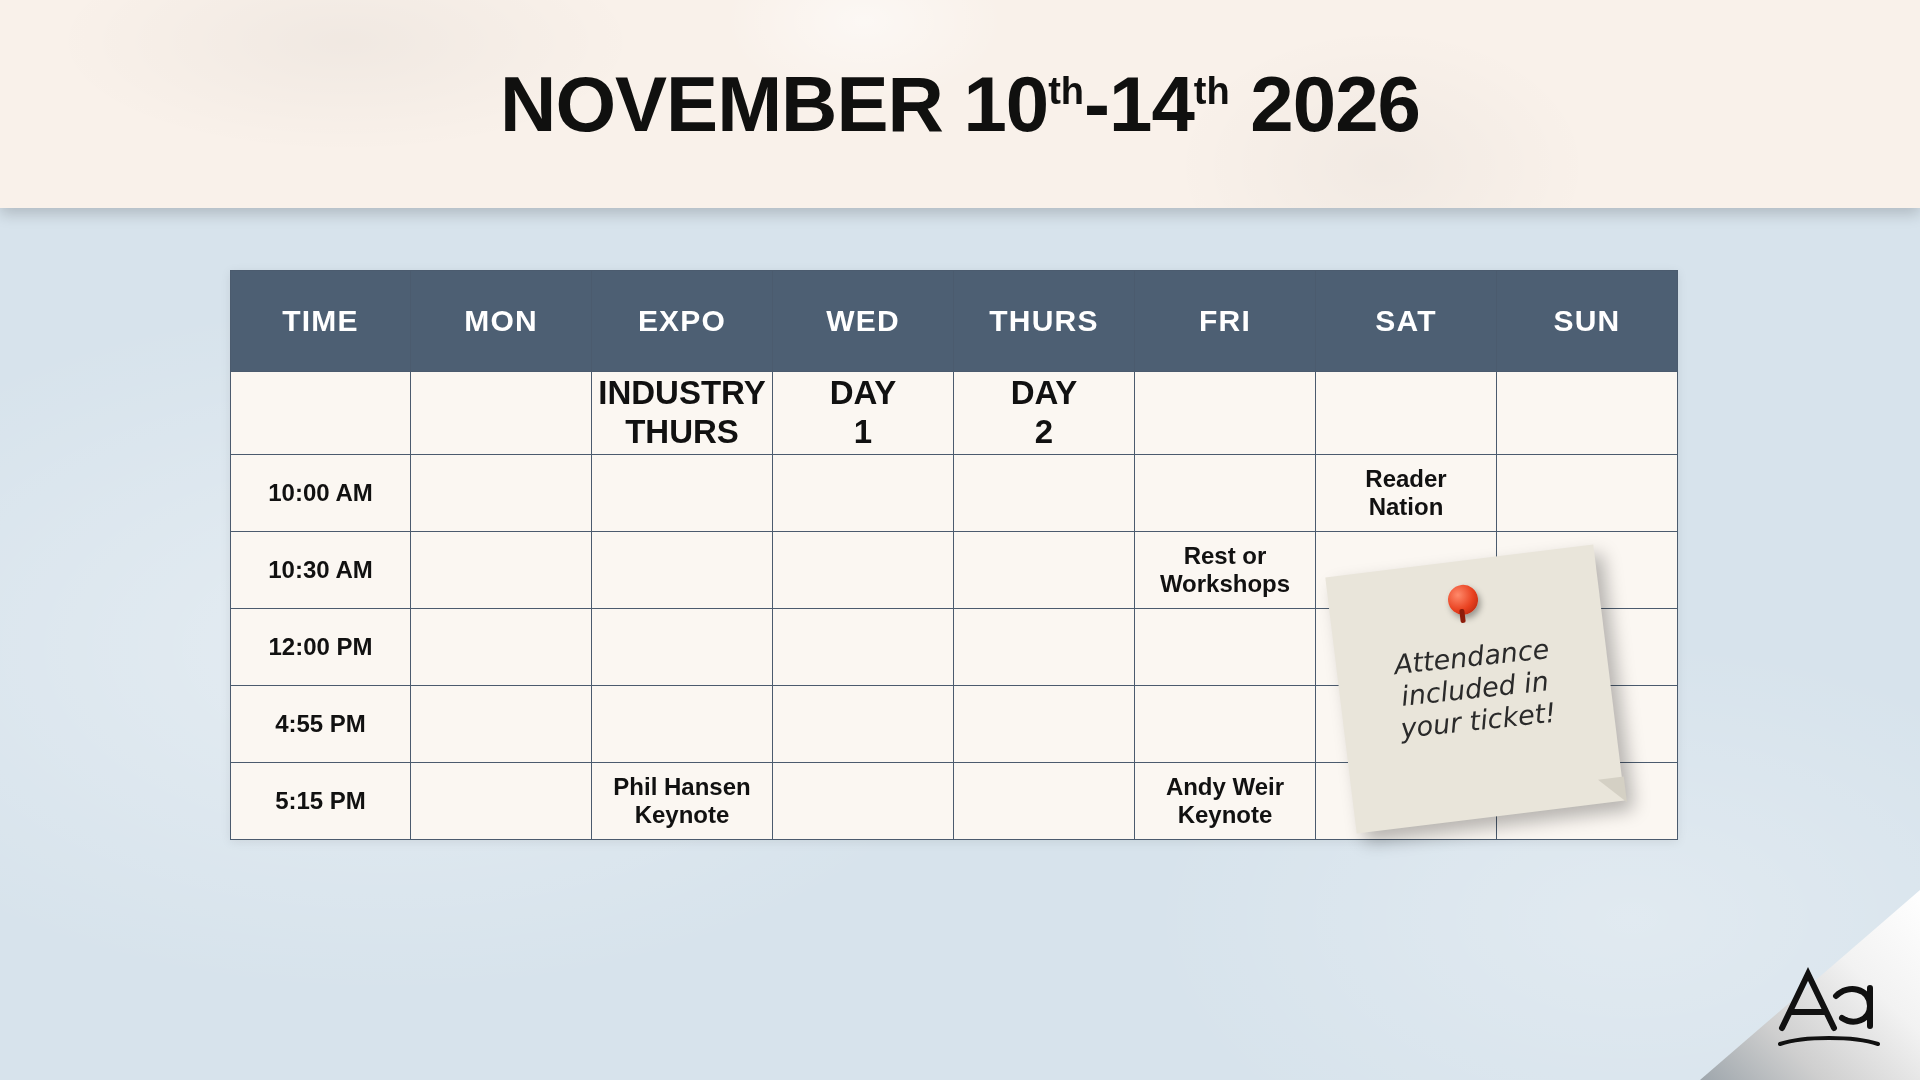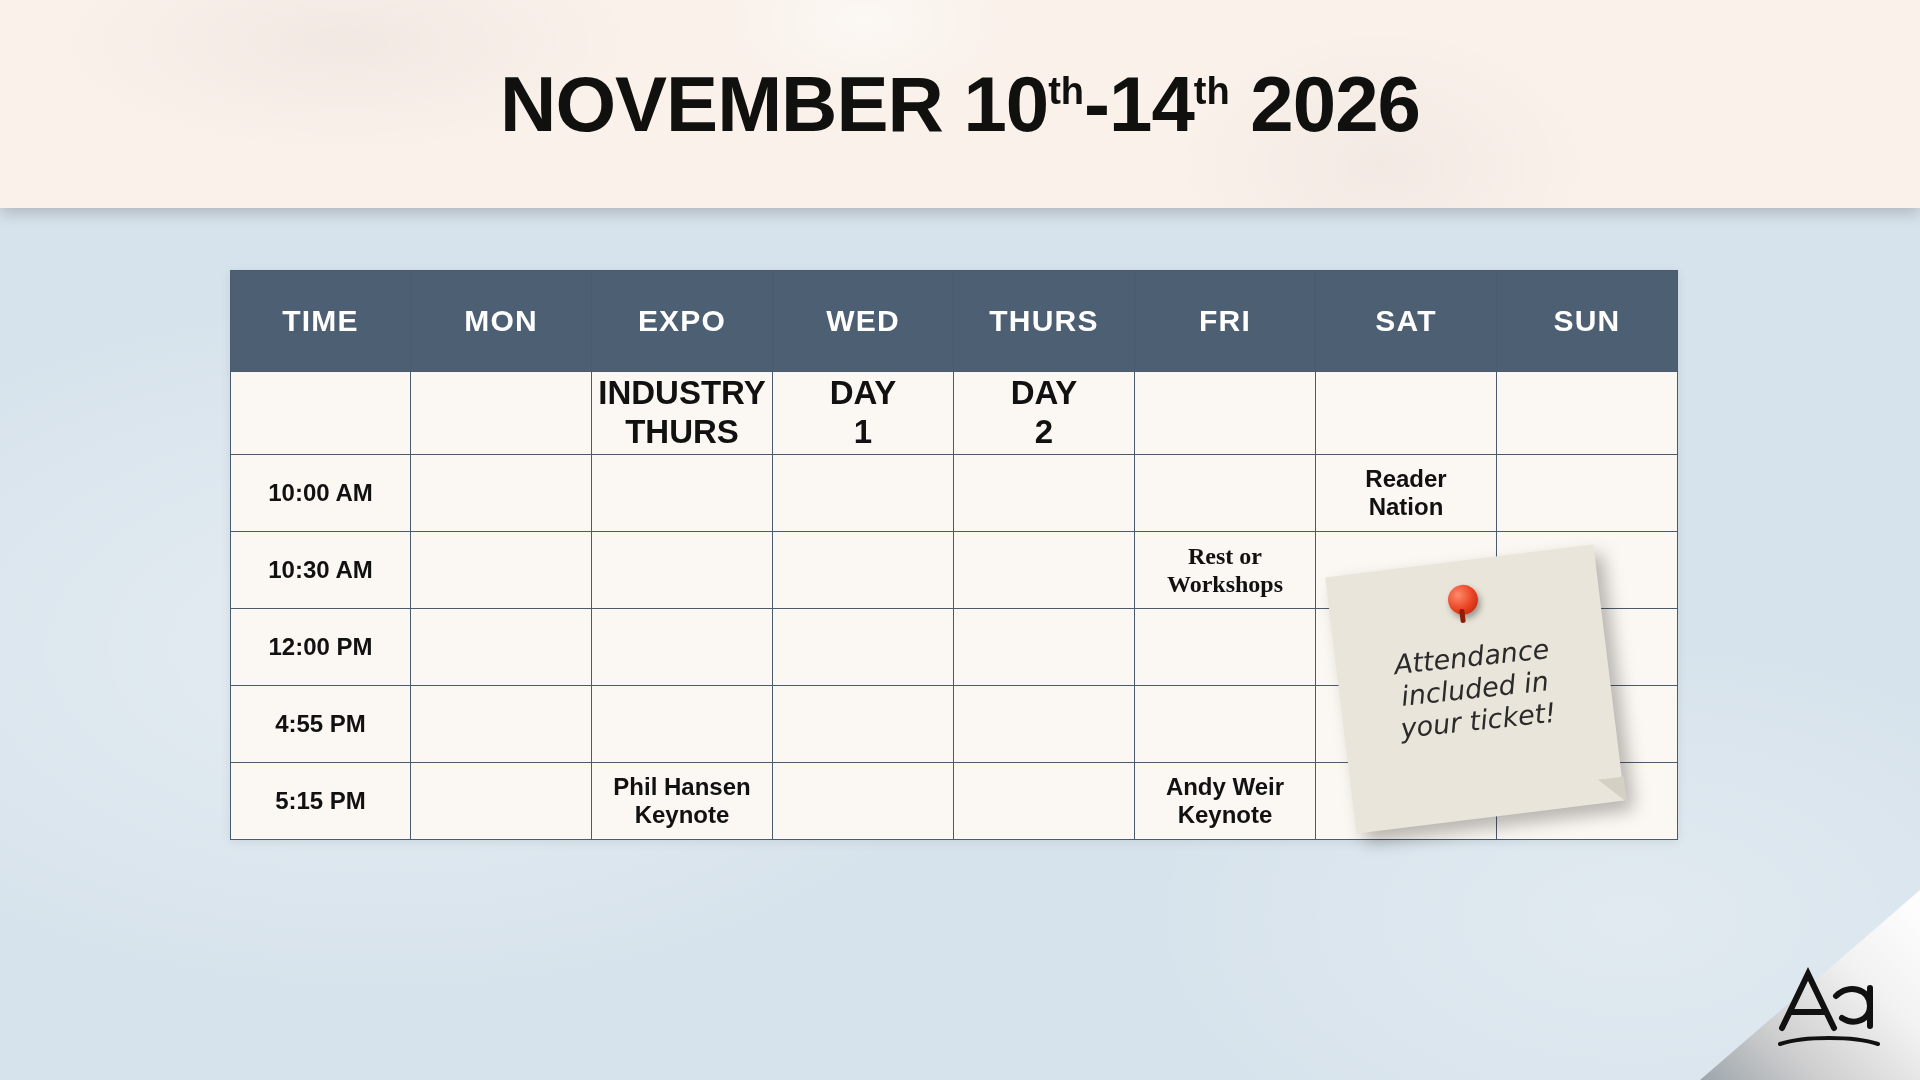--- a/index.html
+++ b/index.html
@@ -101,21 +101,21 @@
 
   tr.subhead td { height: 82px; font-size: 33px; line-height: 1.15; }
   tr.slot td { height: 76px; }
   td.time-cell { font-size: 25px; }
 
   td.blank-white { background: #ffffff; }
   td.c-orange { background: #f97316; }
   td.c-yellow { background: #fcdc5f; }
   td.c-green  { background: #77d council; }
   td.c-green  { background: #77d55a; }
-  td.c-red    { background: #f42c2c; font-family: Liberation Serif, serif; }
+  td.c-red    { background: #f42c2c; }
   td.c-cream  { background: #fbf7f2; }
 
   .cell-label { display: block; line-height: 1.18; }
 
   
   .sticky-note {
     position: absolute;
     left: 1340px;
     top: 560px;
     width: 270px;

